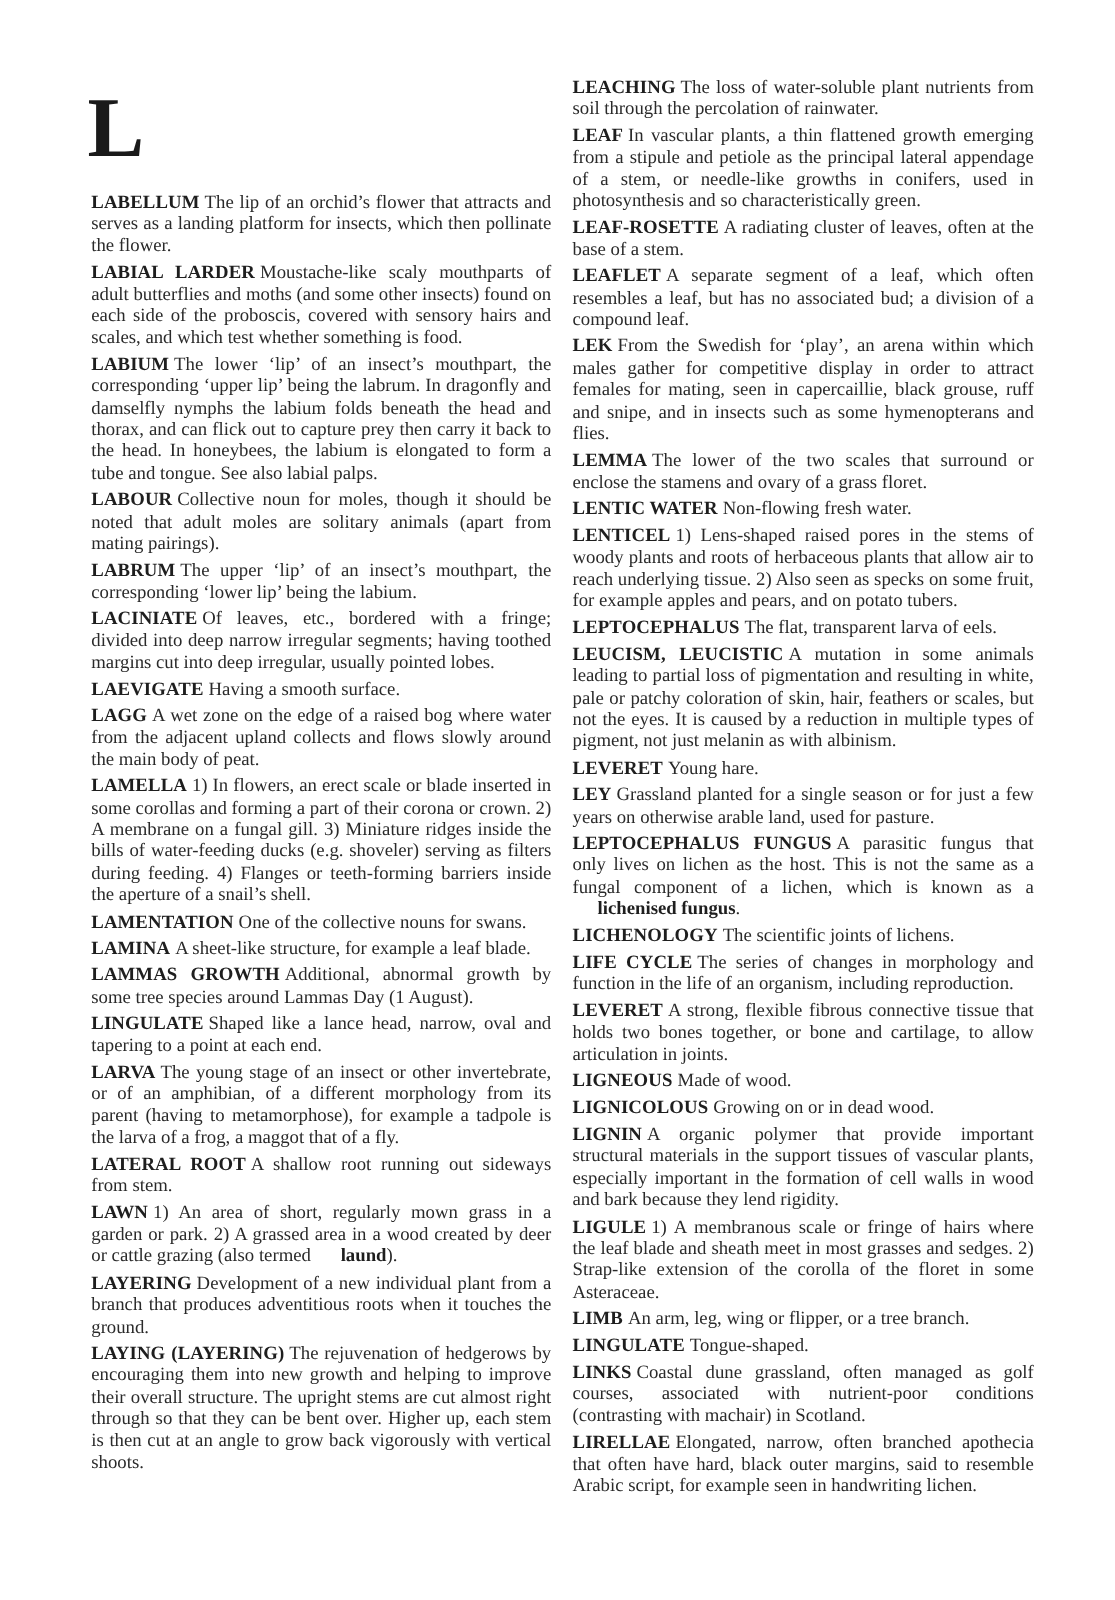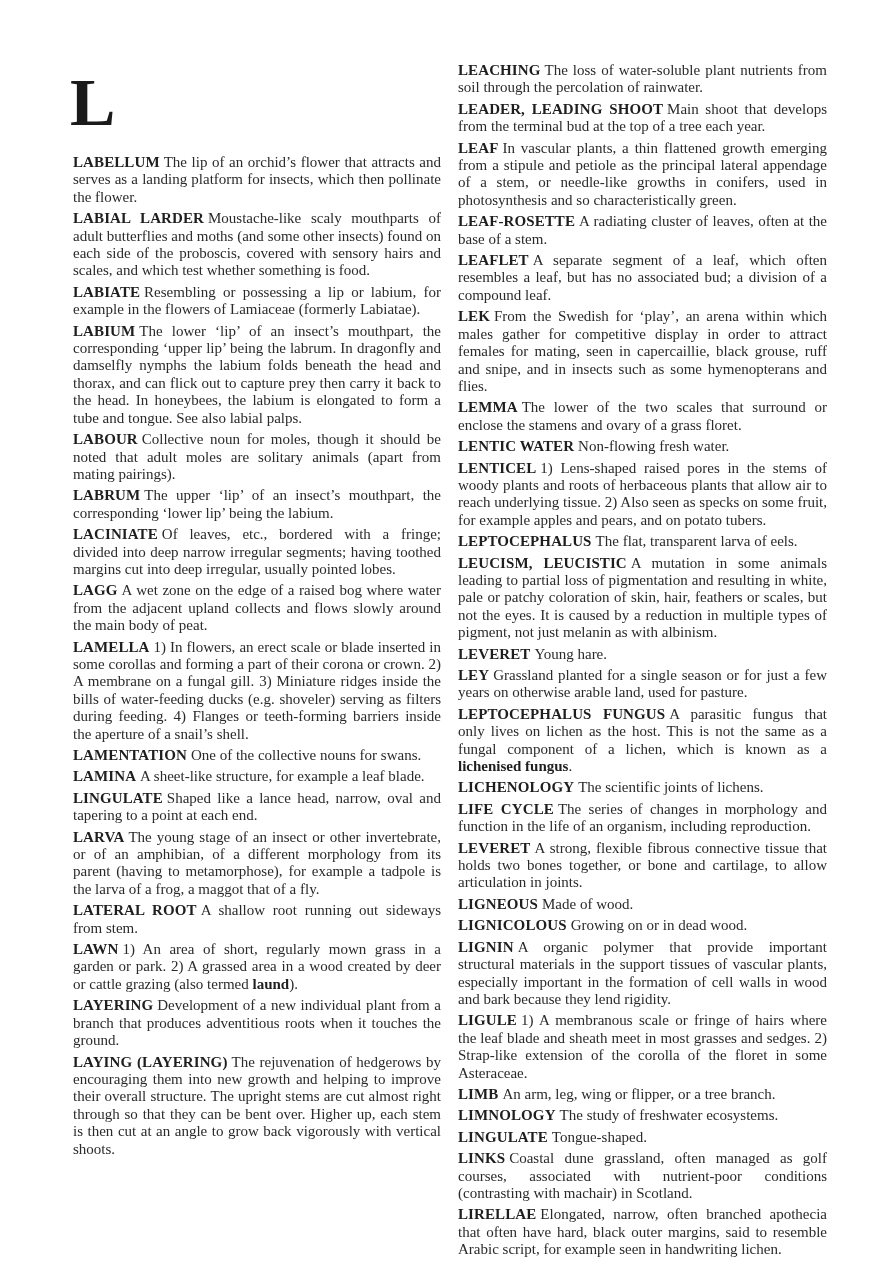--- a/index.html
+++ b/index.html
@@ -22,72 +22,71 @@
     font-weight: bold; font-size: 68px; line-height: 1;
     color: #1a1a1a; margin: 6px 0 0 -3px; height: 70px;
   }
   .spacer { height: 16px; }
   .entry {
     font-size: 15px; line-height: 17.4px;
     text-align: justify; hyphens: manual;
     margin: 0 0 4px 0;
   }
   .term { font-weight: bold; color: #1e1e1e; letter-spacing: 0.1px; margin-right: 4px; }
-  .def b { font-weight: bold; color: #1e1e1e; }
+  .def b { font-weight: bold; color: #1e1e1e; margin-left: 20px; }
 </style>
 </head>
 <body>
 
 <div class="page">
   <div class="col left">
     <div class="big-letter">L</div>
     <div class="spacer"></div>
     <div id="left-entries">
         <p class="entry"><span class="term">LABELLUM</span><span class="def"><span class="d1">The lip of an orchid’s flower that attracts and serves as a landing platform for insects, which then pollinate the flower.</span></span></p>
         <p class="entry"><span class="term">LABIAL LARDER</span><span class="def"><span class="d1">Moustache-like scaly mouthparts of adult butterflies and moths (and some other insects) found on each side of the proboscis, covered with sensory hairs and scales, and which test whether something is food.</span></span></p>
-        <p class="entry"><span class="term">LABIATE</span><span class="def"><span class="d1">Resembling or possessing a lip or labium, for example in the flowers of Lamiaceae (formerly Labiatae).</span></span></p>
         <p class="entry"><span class="term">LABIUM</span><span class="def"><span class="d1">The lower ‘lip’ of an insect’s mouthpart, the corresponding ‘upper lip’ being the labrum. In dragonfly and damselfly nymphs the labium folds beneath the head and thorax, and can flick out to capture prey then carry it back to the head. In honeybees, the labium is elongated to form a tube and tongue. See also labial palps.</span></span></p>
         <p class="entry"><span class="term">LABOUR</span><span class="def"><span class="d1">Collective noun for moles, though it should be noted that adult moles are solitary animals (apart from mating pairings).</span></span></p>
         <p class="entry"><span class="term">LABRUM</span><span class="def"><span class="d1">The upper ‘lip’ of an insect’s mouthpart, the corresponding ‘lower lip’ being the labium.</span></span></p>
         <p class="entry"><span class="term">LACINIATE</span><span class="def"><span class="d1">Of leaves, etc., bordered with a fringe; divided into deep narrow irregular segments; having toothed margins cut into deep irregular, usually pointed lobes.</span></span></p>
+        <p class="entry"><span class="term">LAEVIGATE</span><span class="def"><span class="d1">Having a smooth surface.</span></span></p>
         <p class="entry"><span class="term">LAGG</span><span class="def"><span class="d1">A wet zone on the edge of a raised bog where water from the adjacent upland collects and flows slowly around the main body of peat.</span></span></p>
         <p class="entry"><span class="term">LAMELLA</span><span class="def"><span class="d1">1) In flowers, an erect scale or blade inserted in some corollas and forming a part of their corona or crown. 2) A membrane on a fungal gill. 3) Miniature ridges inside the bills of water-feeding ducks (e.g. shoveler) serving as filters during feeding. 4) Flanges or teeth-forming barriers inside the aperture of a snail’s shell.</span></span></p>
         <p class="entry"><span class="term">LAMENTATION</span><span class="def"><span class="d1">One of the collective nouns for swans.</span></span></p>
         <p class="entry"><span class="term">LAMINA</span><span class="def"><span class="d1">A sheet-like structure, for example a leaf blade.</span></span></p>
+        <p class="entry"><span class="term">LAMMAS GROWTH</span><span class="def"><span class="d1">Additional, abnormal growth by some tree species around Lammas Day (1 August).</span></span></p>
         <p class="entry"><span class="term">LINGULATE</span><span class="def"><span class="d1">Shaped like a lance head, narrow, oval and tapering to a point at each end.</span></span></p>
         <p class="entry"><span class="term">LARVA</span><span class="def"><span class="d1">The young stage of an insect or other invertebrate, or of an amphibian, of a different morphology from its parent (having to metamorphose), for example a tadpole is the larva of a frog, a maggot that of a fly.</span></span></p>
         <p class="entry"><span class="term">LATERAL ROOT</span><span class="def"><span class="d1">A shallow root running out sideways from stem.</span></span></p>
         <p class="entry"><span class="term">LAWN</span><span class="def"><span class="d1">1) An area of short, regularly mown grass in a garden or park. 2) A grassed area in a wood created by deer or cattle grazing (also termed </span><b class="db">laund</b><span class="d2">).</span></span></p>
         <p class="entry"><span class="term">LAYERING</span><span class="def"><span class="d1">Development of a new individual plant from a branch that produces adventitious roots when it touches the ground.</span></span></p>
         <p class="entry"><span class="term">LAYING (LAYERING)</span><span class="def"><span class="d1">The rejuvenation of hedgerows by encouraging them into new growth and helping to improve their overall structure. The upright stems are cut almost right through so that they can be bent over. Higher up, each stem is then cut at an angle to grow back vigorously with vertical shoots.</span></span></p>
       </div>
   </div>
   <div class="col right">
     <div id="right-entries">
         <p class="entry"><span class="term">LEACHING</span><span class="def"><span class="d1">The loss of water-soluble plant nutrients from soil through the percolation of rainwater.</span></span></p>
-        <p class="entry"><span class="term">LEADER, LEADING SHOOT</span><span class="def"><span class="d1">Main shoot that develops from the terminal bud at the top of a tree each year.</span></span></p>
         <p class="entry"><span class="term">LEAF</span><span class="def"><span class="d1">In vascular plants, a thin flattened growth emerging from a stipule and petiole as the principal lateral appendage of a stem, or needle-like growths in conifers, used in photosynthesis and so characteristically green.</span></span></p>
         <p class="entry"><span class="term">LEAF-ROSETTE</span><span class="def"><span class="d1">A radiating cluster of leaves, often at the base of a stem.</span></span></p>
         <p class="entry"><span class="term">LEAFLET</span><span class="def"><span class="d1">A separate segment of a leaf, which often resembles a leaf, but has no associated bud; a division of a compound leaf.</span></span></p>
         <p class="entry"><span class="term">LEK</span><span class="def"><span class="d1">From the Swedish for ‘play’, an arena within which males gather for competitive display in order to attract females for mating, seen in capercaillie, black grouse, ruff and snipe, and in insects such as some hymenopterans and flies.</span></span></p>
         <p class="entry"><span class="term">LEMMA</span><span class="def"><span class="d1">The lower of the two scales that surround or enclose the stamens and ovary of a grass floret.</span></span></p>
         <p class="entry"><span class="term">LENTIC WATER</span><span class="def"><span class="d1">Non-flowing fresh water.</span></span></p>
         <p class="entry"><span class="term">LENTICEL</span><span class="def"><span class="d1">1) Lens-shaped raised pores in the stems of woody plants and roots of herbaceous plants that allow air to reach underlying tissue. 2) Also seen as specks on some fruit, for example apples and pears, and on potato tubers.</span></span></p>
         <p class="entry"><span class="term">LEPTOCEPHALUS</span><span class="def"><span class="d1">The flat, transparent larva of eels.</span></span></p>
         <p class="entry"><span class="term">LEUCISM, LEUCISTIC</span><span class="def"><span class="d1">A mutation in some animals leading to partial loss of pigmentation and resulting in white, pale or patchy coloration of skin, hair, feathers or scales, but not the eyes. It is caused by a reduction in multiple types of pigment, not just melanin as with albinism.</span></span></p>
         <p class="entry"><span class="term">LEVERET</span><span class="def"><span class="d1">Young hare.</span></span></p>
         <p class="entry"><span class="term">LEY</span><span class="def"><span class="d1">Grassland planted for a single season or for just a few years on otherwise arable land, used for pasture.</span></span></p>
         <p class="entry"><span class="term">LEPTOCEPHALUS FUNGUS</span><span class="def"><span class="d1">A parasitic fungus that only lives on lichen as the host. This is not the same as a fungal component of a lichen, which is known as a </span><b class="db">lichenised fungus</b><span class="d2">.</span></span></p>
         <p class="entry"><span class="term">LICHENOLOGY</span><span class="def"><span class="d1">The scientific joints of lichens.</span></span></p>
         <p class="entry"><span class="term">LIFE CYCLE</span><span class="def"><span class="d1">The series of changes in morphology and function in the life of an organism, including reproduction.</span></span></p>
         <p class="entry"><span class="term">LEVERET</span><span class="def"><span class="d1">A strong, flexible fibrous connective tissue that holds two bones together, or bone and cartilage, to allow articulation in joints.</span></span></p>
         <p class="entry"><span class="term">LIGNEOUS</span><span class="def"><span class="d1">Made of wood.</span></span></p>
         <p class="entry"><span class="term">LIGNICOLOUS</span><span class="def"><span class="d1">Growing on or in dead wood.</span></span></p>
         <p class="entry"><span class="term">LIGNIN</span><span class="def"><span class="d1">A organic polymer that provide important structural materials in the support tissues of vascular plants, especially important in the formation of cell walls in wood and bark because they lend rigidity.</span></span></p>
         <p class="entry"><span class="term">LIGULE</span><span class="def"><span class="d1">1) A membranous scale or fringe of hairs where the leaf blade and sheath meet in most grasses and sedges. 2) Strap-like extension of the corolla of the floret in some Asteraceae.</span></span></p>
         <p class="entry"><span class="term">LIMB</span><span class="def"><span class="d1">An arm, leg, wing or flipper, or a tree branch.</span></span></p>
-        <p class="entry"><span class="term">LIMNOLOGY</span><span class="def"><span class="d1">The study of freshwater ecosystems.</span></span></p>
         <p class="entry"><span class="term">LINGULATE</span><span class="def"><span class="d1">Tongue-shaped.</span></span></p>
         <p class="entry"><span class="term">LINKS</span><span class="def"><span class="d1">Coastal dune grassland, often managed as golf courses, associated with nutrient-poor conditions (contrasting with machair) in Scotland.</span></span></p>
         <p class="entry"><span class="term">LIRELLAE</span><span class="def"><span class="d1">Elongated, narrow, often branched apothecia that often have hard, black outer margins, said to resemble Arabic script, for example seen in handwriting lichen.</span></span></p>
       </div>
   </div>
 </div>
 
 </body></html>

